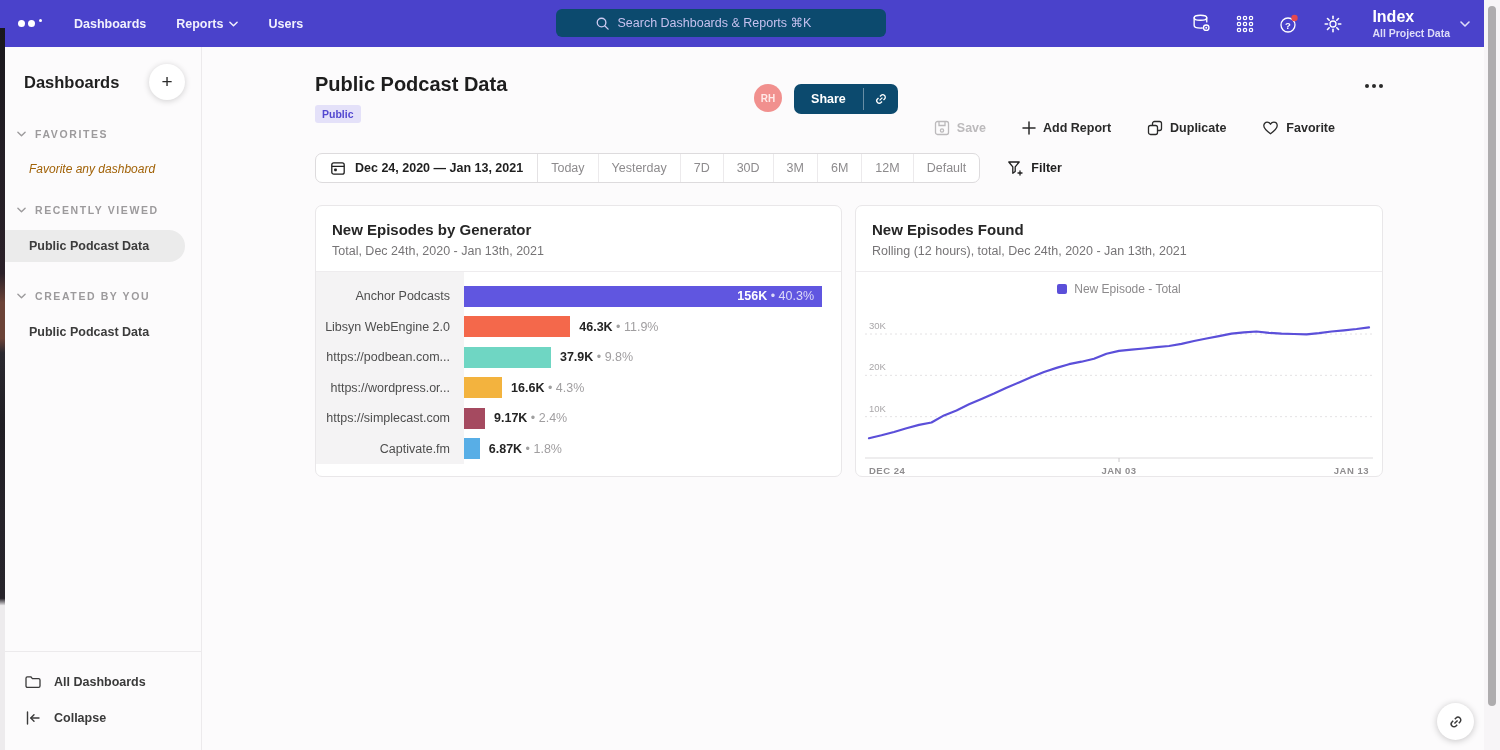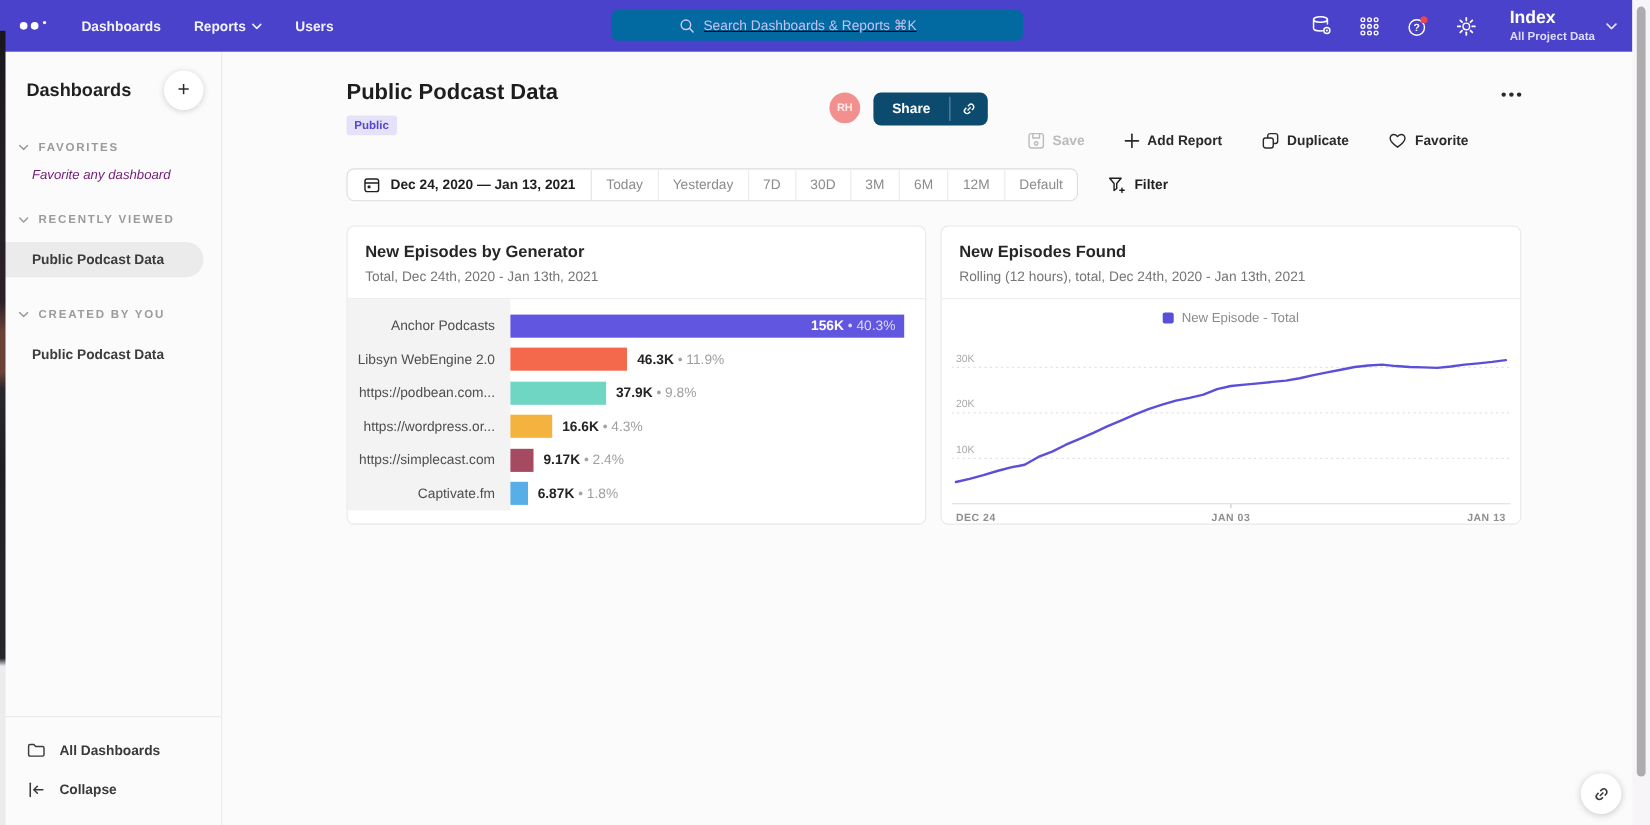--- a/index.html
+++ b/index.html
@@ -6,41 +6,41 @@
   html,body { width:1500px; height:750px; overflow:hidden; background:#fcfbfc;
     font-family:"Liberation Sans", sans-serif; }
   .app { position:absolute; left:0; top:0; width:1484px; height:750px; display:flex; flex-direction:column; }
 
   
   .nav { height:47px; background:#4a42cb; display:flex; align-items:center; padding:0 14px 0 18px; flex-shrink:0; position:relative; z-index:5; }
   .logo { display:flex; align-items:center; gap:3px; margin-right:32px; }
   .logo .d7 { width:7px; height:7px; border-radius:50%; background:#fff; }
   .logo .d3 { width:3px; height:3px; border-radius:50%; background:#fff; margin-bottom:7px; margin-left:1px; }
   .nav-item { color:#f2f1fd; font-size:12.5px; font-weight:700; margin-right:30px; display:flex; align-items:center; gap:6px; cursor:pointer; }
-  .nav-search { position:absolute; left:556px; top:9px; width:374px; height:28px; background:#0369a1; border-radius:6px; display:flex; align-items:center; justify-content:center; gap:8px; padding:0 10px;text-decoration:underline; }
+  .nav-search { position:absolute; left:556px; top:9px; width:330px; height:28px; background:#0c4a6e; border-radius:6px; display:flex; align-items:center; justify-content:center; gap:8px; padding:0 10px; }
   .nav-search input { background:transparent; border:none; outline:none; color:#cfcbf2; font-size:12.5px; width:230px; font-family:"Liberation Sans",sans-serif; }
   .nav-search input::placeholder { color:#c6c1ef; opacity:1; }
   .nav-right { margin-left:auto; display:flex; align-items:center; gap:22px; }
   .nav-icon { width:22px; height:22px; position:relative; display:flex; align-items:center; justify-content:center; cursor:pointer; }
   .project { display:flex; align-items:center; gap:10px; margin-left:6px; cursor:pointer; }
   .project-name { color:#fff; font-size:16px; font-weight:700; line-height:1.25; }
   .project-sub { color:#dedcf8; font-size:10.5px; font-weight:700; line-height:1.25; }
 
   
   .body { flex:1; display:flex; min-height:0; }
   .sidebar { width:202px; flex-shrink:0; background:#fcfbfc; border-right:1px solid #eceaec; display:flex; flex-direction:column; position:relative; }
   .main { flex:1; min-width:0; position:relative; }
 
   
   .sb-head { display:flex; align-items:center; justify-content:space-between; padding:17px 16px 0 24px; }
   .sb-title { font-size:16.5px; font-weight:700; color:#1f1f1f; }
   .sb-plus { width:36px; height:36px; border-radius:50%; background:#fff; box-shadow:0 1px 6px rgba(0,0,0,.18); display:flex; align-items:center; justify-content:center; font-size:19px; color:#2c2c2c; cursor:pointer; }
   .sb-section { margin-top:28px; }
   .sb-section-head { display:flex; align-items:center; gap:9px; padding-left:17px; color:#9c9a9c; font-size:10.5px; font-weight:700; letter-spacing:1.6px; cursor:pointer; }
-  .sb-hint { font-style:italic; font-size:12px; color:#701a75; padding-left:29px; margin-top:12px; }
+  .sb-hint { font-style:italic; font-size:12px; color:#a16207; padding-left:29px; margin-top:22px; }
   .sb-item { margin-top:14px; padding:9px 14px 9px 29px; font-size:12.5px; font-weight:700; color:#3c3c3c; border-radius:0 17px 17px 0; margin-right:16px; cursor:pointer; }
   .sb-item.selected { background:#ebebeb; }
   .sb-footer { position:absolute; bottom:0; left:0; right:0; border-top:1px solid #eceaec; padding:12px 0 14px 0; background:#fcfbfc; }
   .sb-foot-item { display:flex; align-items:center; gap:12px; padding:9px 24px; font-size:12.5px; font-weight:700; color:#3a3a3a; cursor:pointer; }
 
   
   .main-inner { margin-left:113px; width:1068px; padding-top:26px; }
   .page-head { display:flex; align-items:flex-start; }
   .page-title { font-size:20px; font-weight:700; color:#1d1d1d; }
   .badge { display:inline-block; margin-top:9px; background:#e4e1f9; color:#5247d0; font-size:10.5px; font-weight:700; padding:3px 7px; border-radius:3px; }

